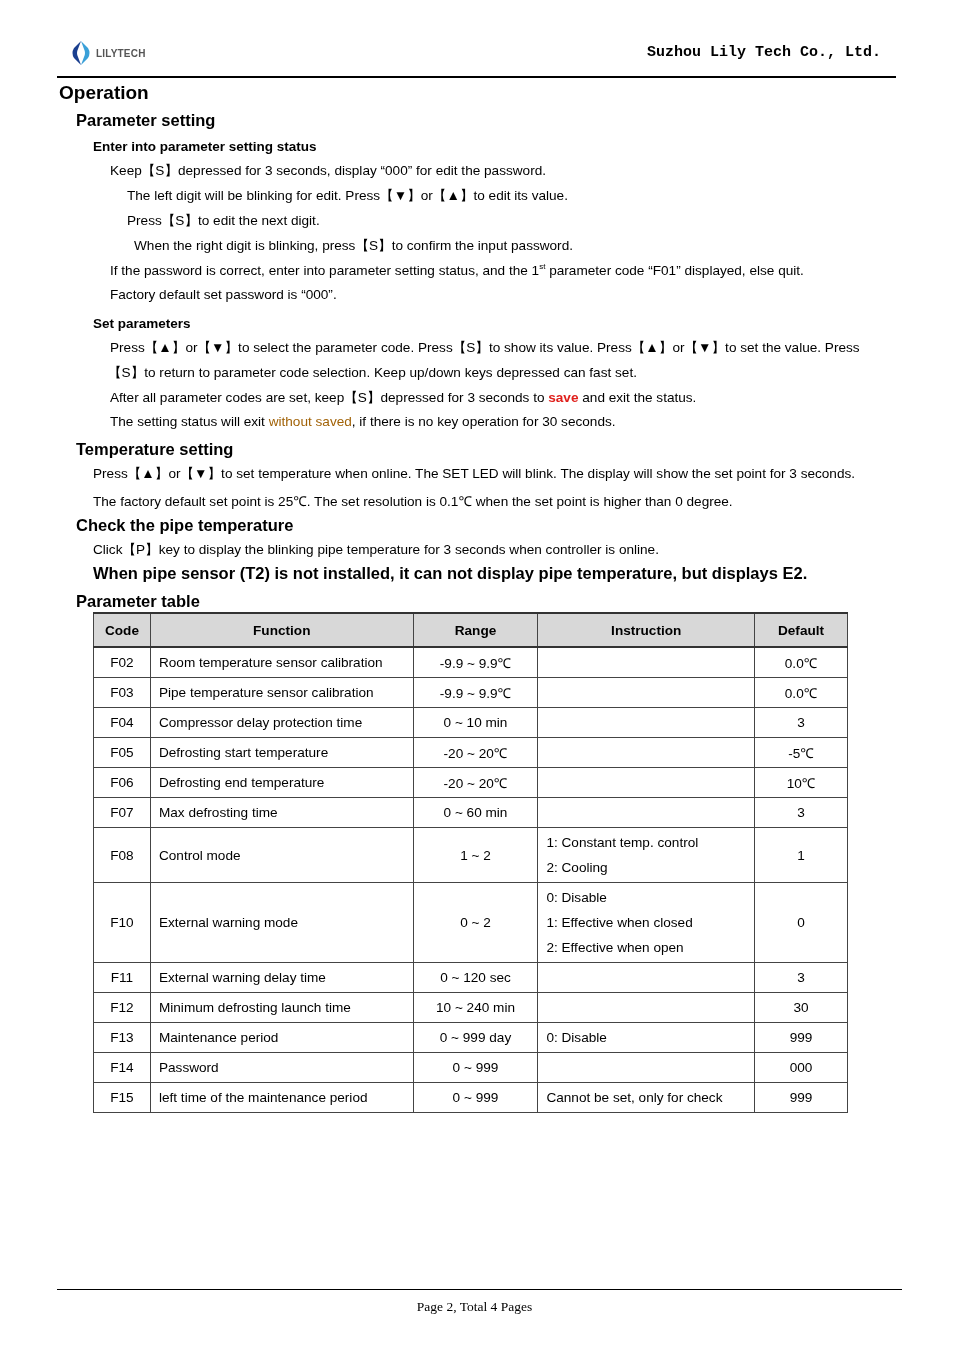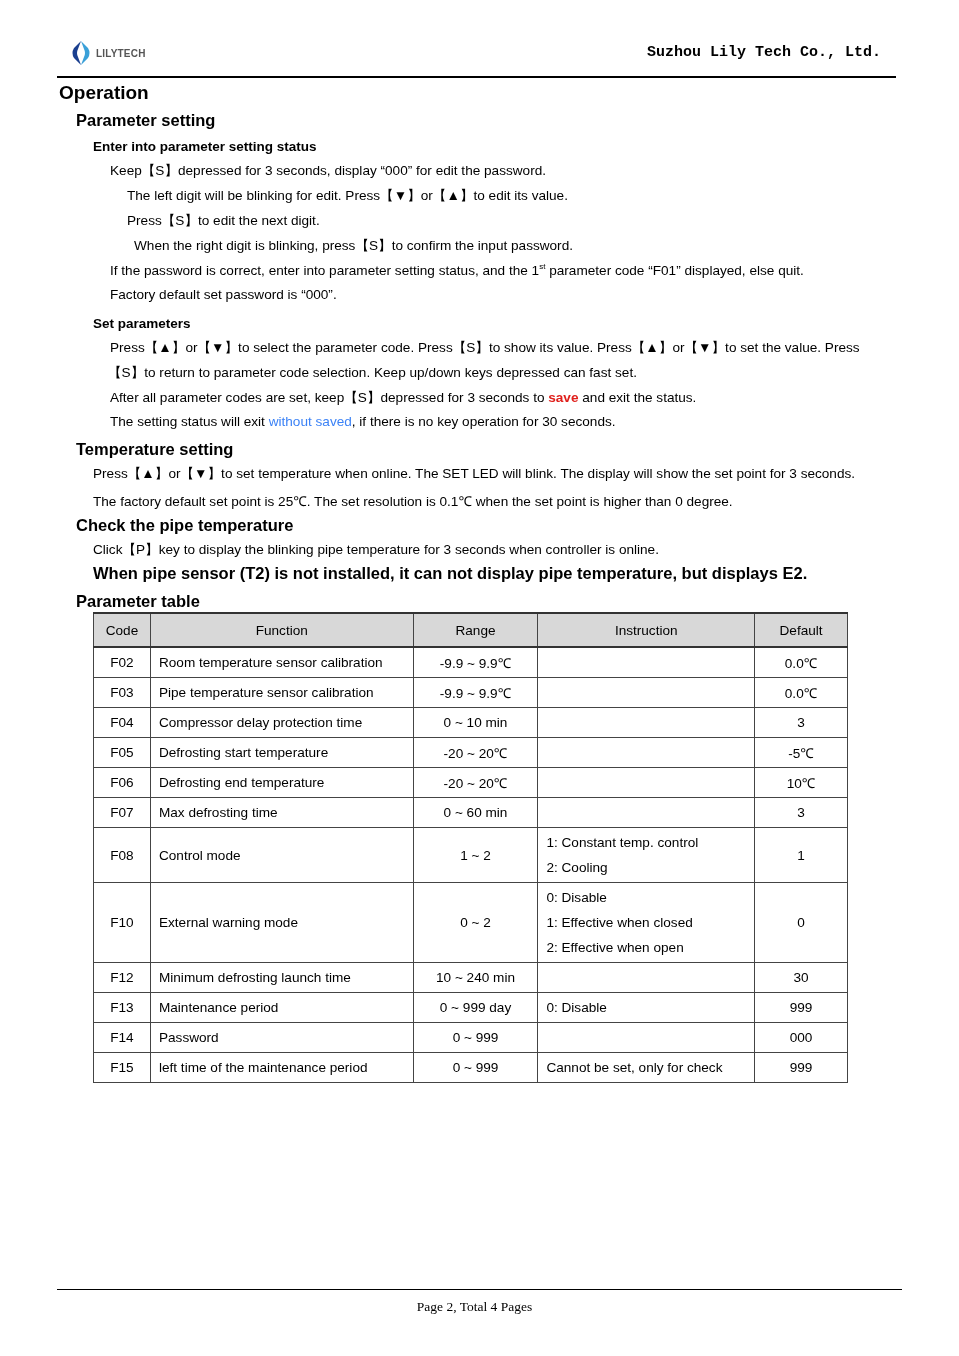--- a/index.html
+++ b/index.html
@@ -6,27 +6,27 @@
   body { width: 959px; height: 1356px; position: relative; font-family: "Liberation Sans", sans-serif; color: #000; overflow: hidden; }
   .header-logo { position: absolute; left: 70px; top: 40px; display: flex; align-items: center; font-weight: bold; }
   .logo-mark { width: 22px; height: 26px; }
   .logo-text { font-family: "Liberation Sans", sans-serif; font-size: 10px; color: #555; margin-left: 4px; letter-spacing: 0.2px; }
   .header-company { position: absolute; right: 78px; top: 44px; font-family: "Liberation Mono", monospace; font-weight: bold; font-size: 15px; }
   .header-rule { position: absolute; left: 57px; width: 839px; top: 76px; height: 0; border-top: 2px solid #000; }
   .h1 { position: absolute; left: 59px; top: 82px; font-size: 19px; font-weight: bold; }
   .h2 { position: absolute; left: 76px; font-size: 16.5px; font-weight: bold; }
   .h3 { position: absolute; left: 93px; font-size: 13.5px; font-weight: bold; }
   .p { position: absolute; font-size: 13.6px; white-space: nowrap; }
-  .red { color: #3b82f6; }
+  .red { color: #a16207; }
   .red-bold { color: #e0201c; font-weight: bold; }
   .big-bold { position: absolute; left: 93px; top: 564px; font-size: 16.5px; font-weight: bold; white-space: nowrap; }
   sup { font-size: 8px; }
   table.params { position: absolute; left: 93px; top: 612px; border-collapse: collapse; width: 755px; font-size: 13.6px; }
   table.params th, table.params td { border: 1px solid #444; }
-  table.params th { background: #d8d8d8; font-weight: normal; height: 30px; border-top: 2px solid #333; border-bottom: 2px solid #333; }
+  table.params th { background: #d8d8d8; font-weight: bold; height: 30px; border-top: 2px solid #333; border-bottom: 2px solid #333; }
   table.params td { padding: 0 8px; }
   table.params td.c { text-align: center; }
   table.params tr.r1 td { height: 29px; }
   table.params tr.r2 td { height: 54px; }
   table.params tr.r3 td { height: 79px; }
   .instr-line { line-height: 25px; }
   .footer-rule { position: absolute; left: 57px; width: 845px; top: 1289px; border-top: 1px solid #000; }
   .footer-text { position: absolute; left: 0; width: 949px; top: 1299px; text-align: center; font-family: "Liberation Serif", serif; font-size: 13.5px; }
 </style>
 </head>
@@ -144,20 +144,27 @@
         <td>External warning mode</td>
         <td class="c">0 ~ 2</td>
         <td>
           <div class="instr-line">0: Disable</div>
           <div class="instr-line">1: Effective when closed</div>
           <div class="instr-line">2: Effective when open</div>
         </td>
         <td class="c">0</td>
       </tr>
       <tr class="r1">
+        <td class="c">F11</td>
+        <td>External warning delay time</td>
+        <td class="c">0 ~ 120 sec</td>
+        <td></td>
+        <td class="c">3</td>
+      </tr>
+      <tr class="r1">
         <td class="c">F12</td>
         <td>Minimum defrosting launch time</td>
         <td class="c">10 ~ 240 min</td>
         <td></td>
         <td class="c">30</td>
       </tr>
       <tr class="r1">
         <td class="c">F13</td>
         <td>Maintenance period</td>
         <td class="c">0 ~ 999 day</td>

